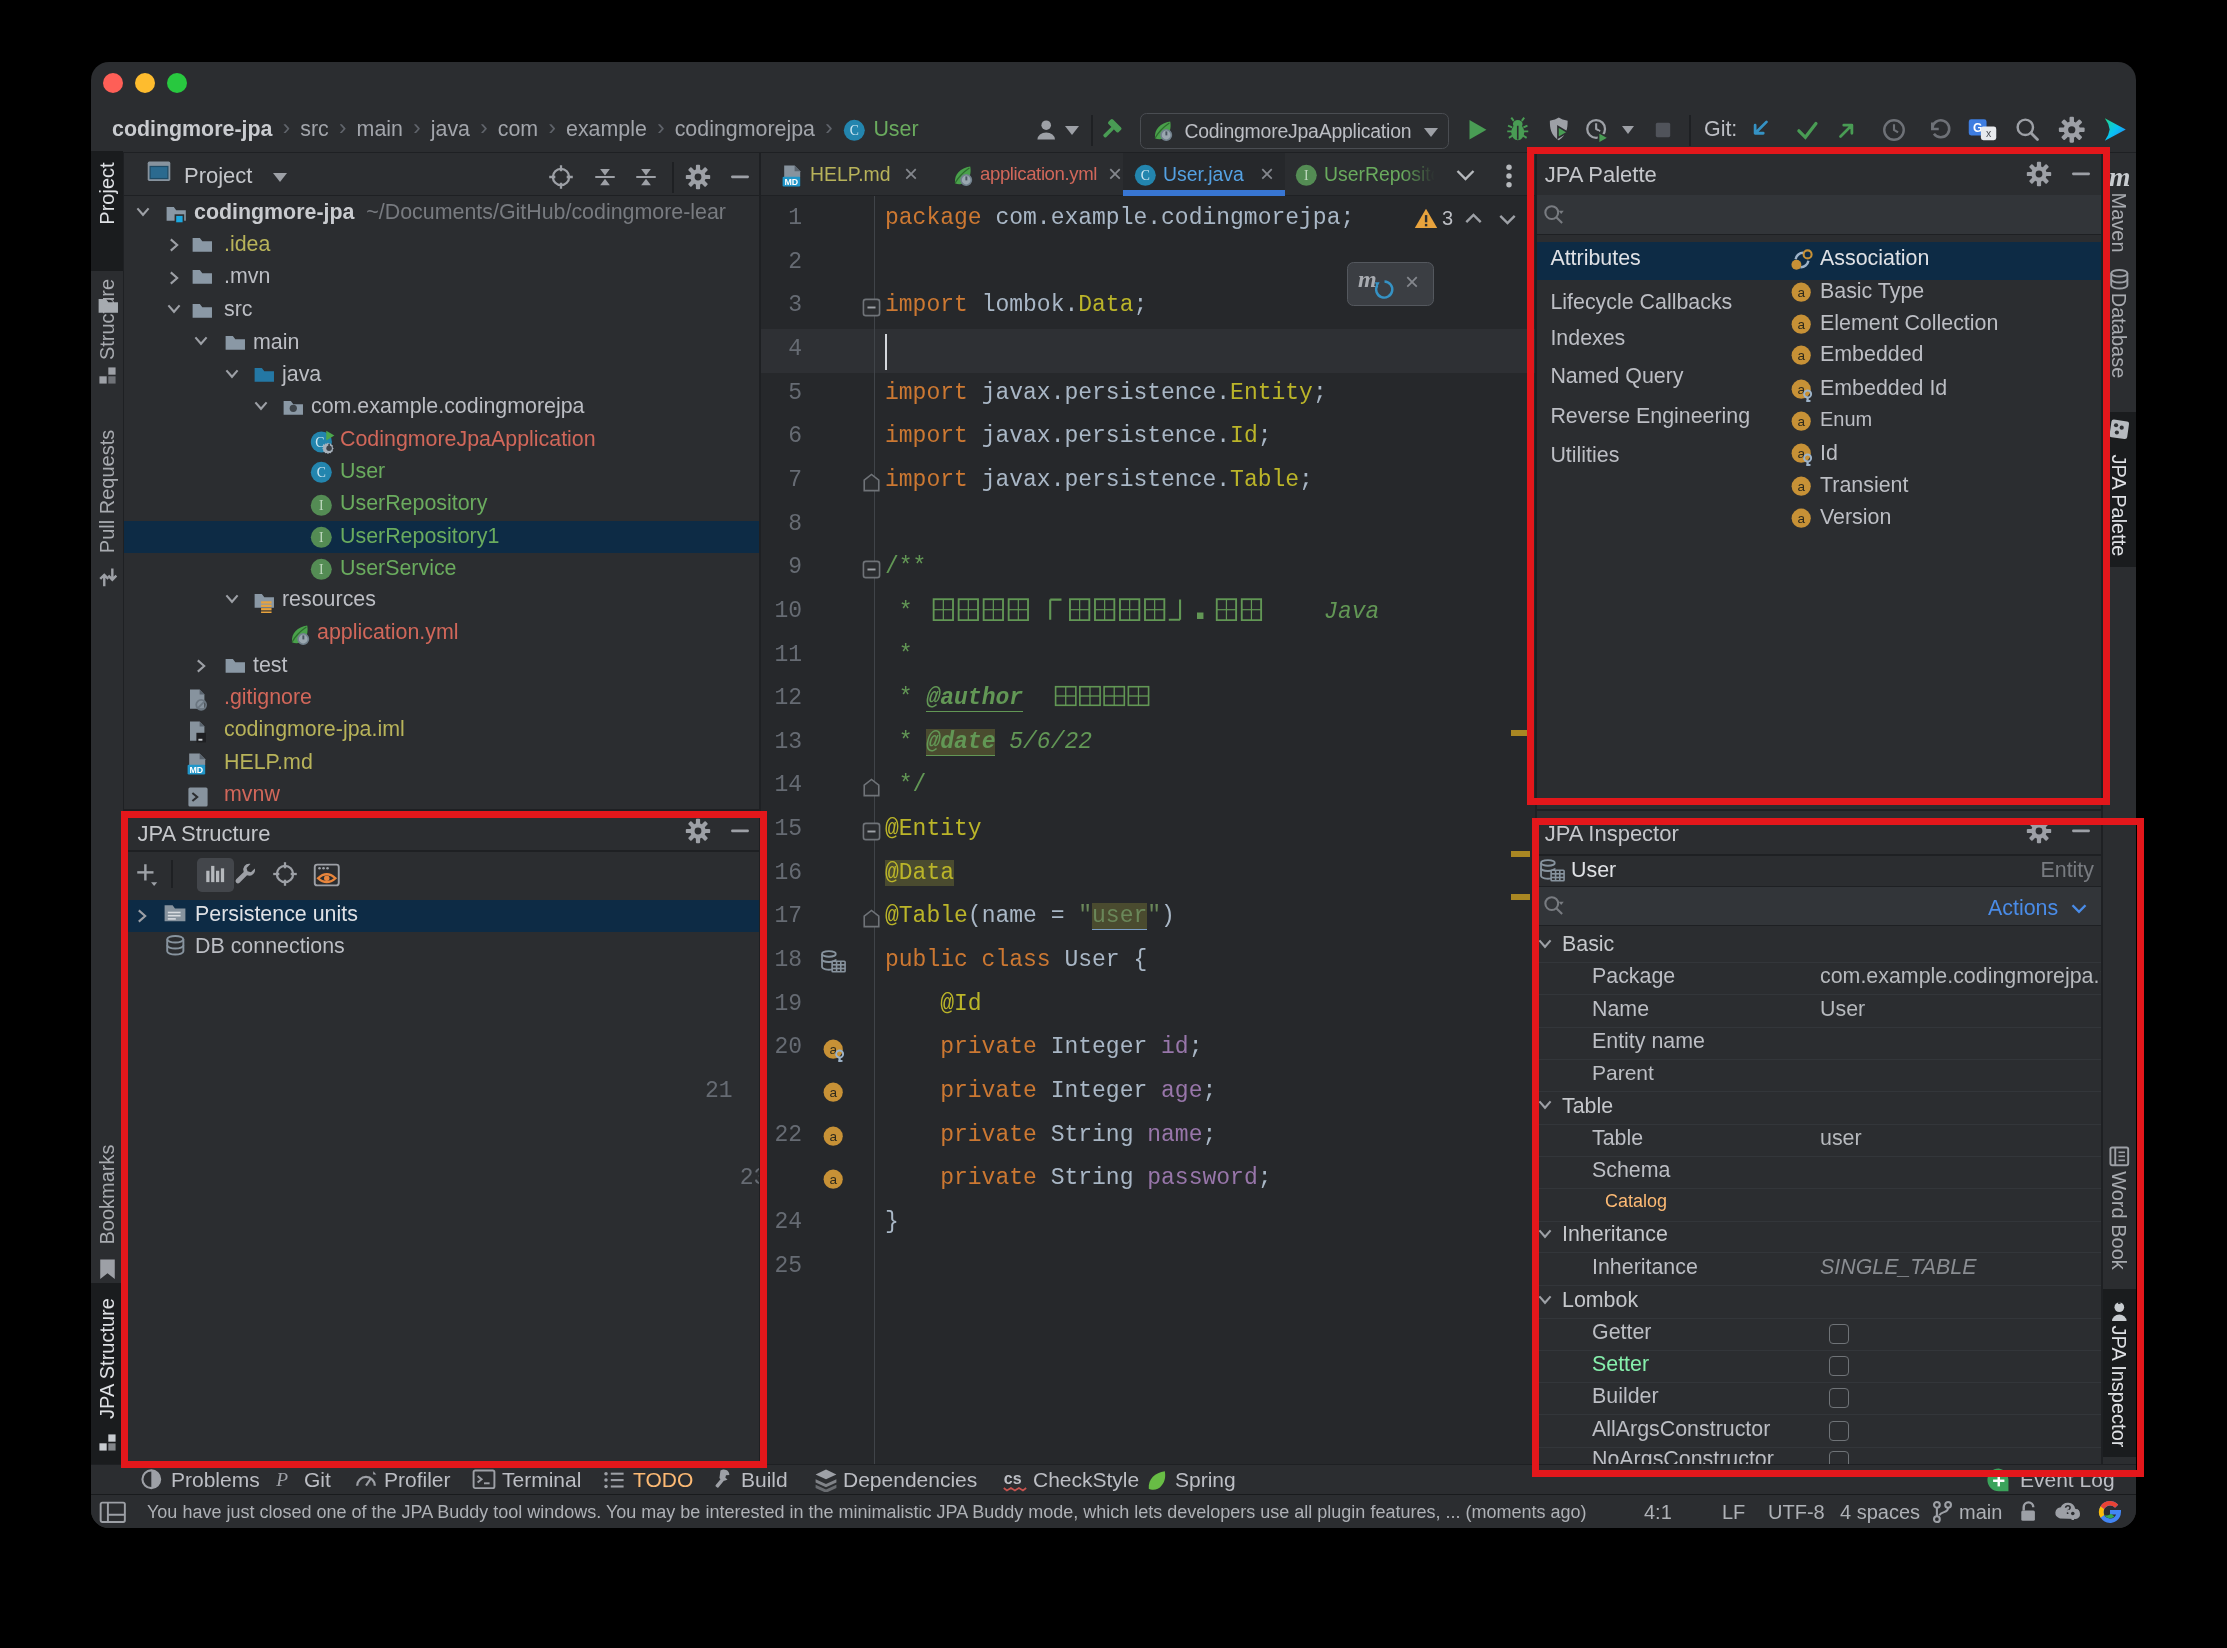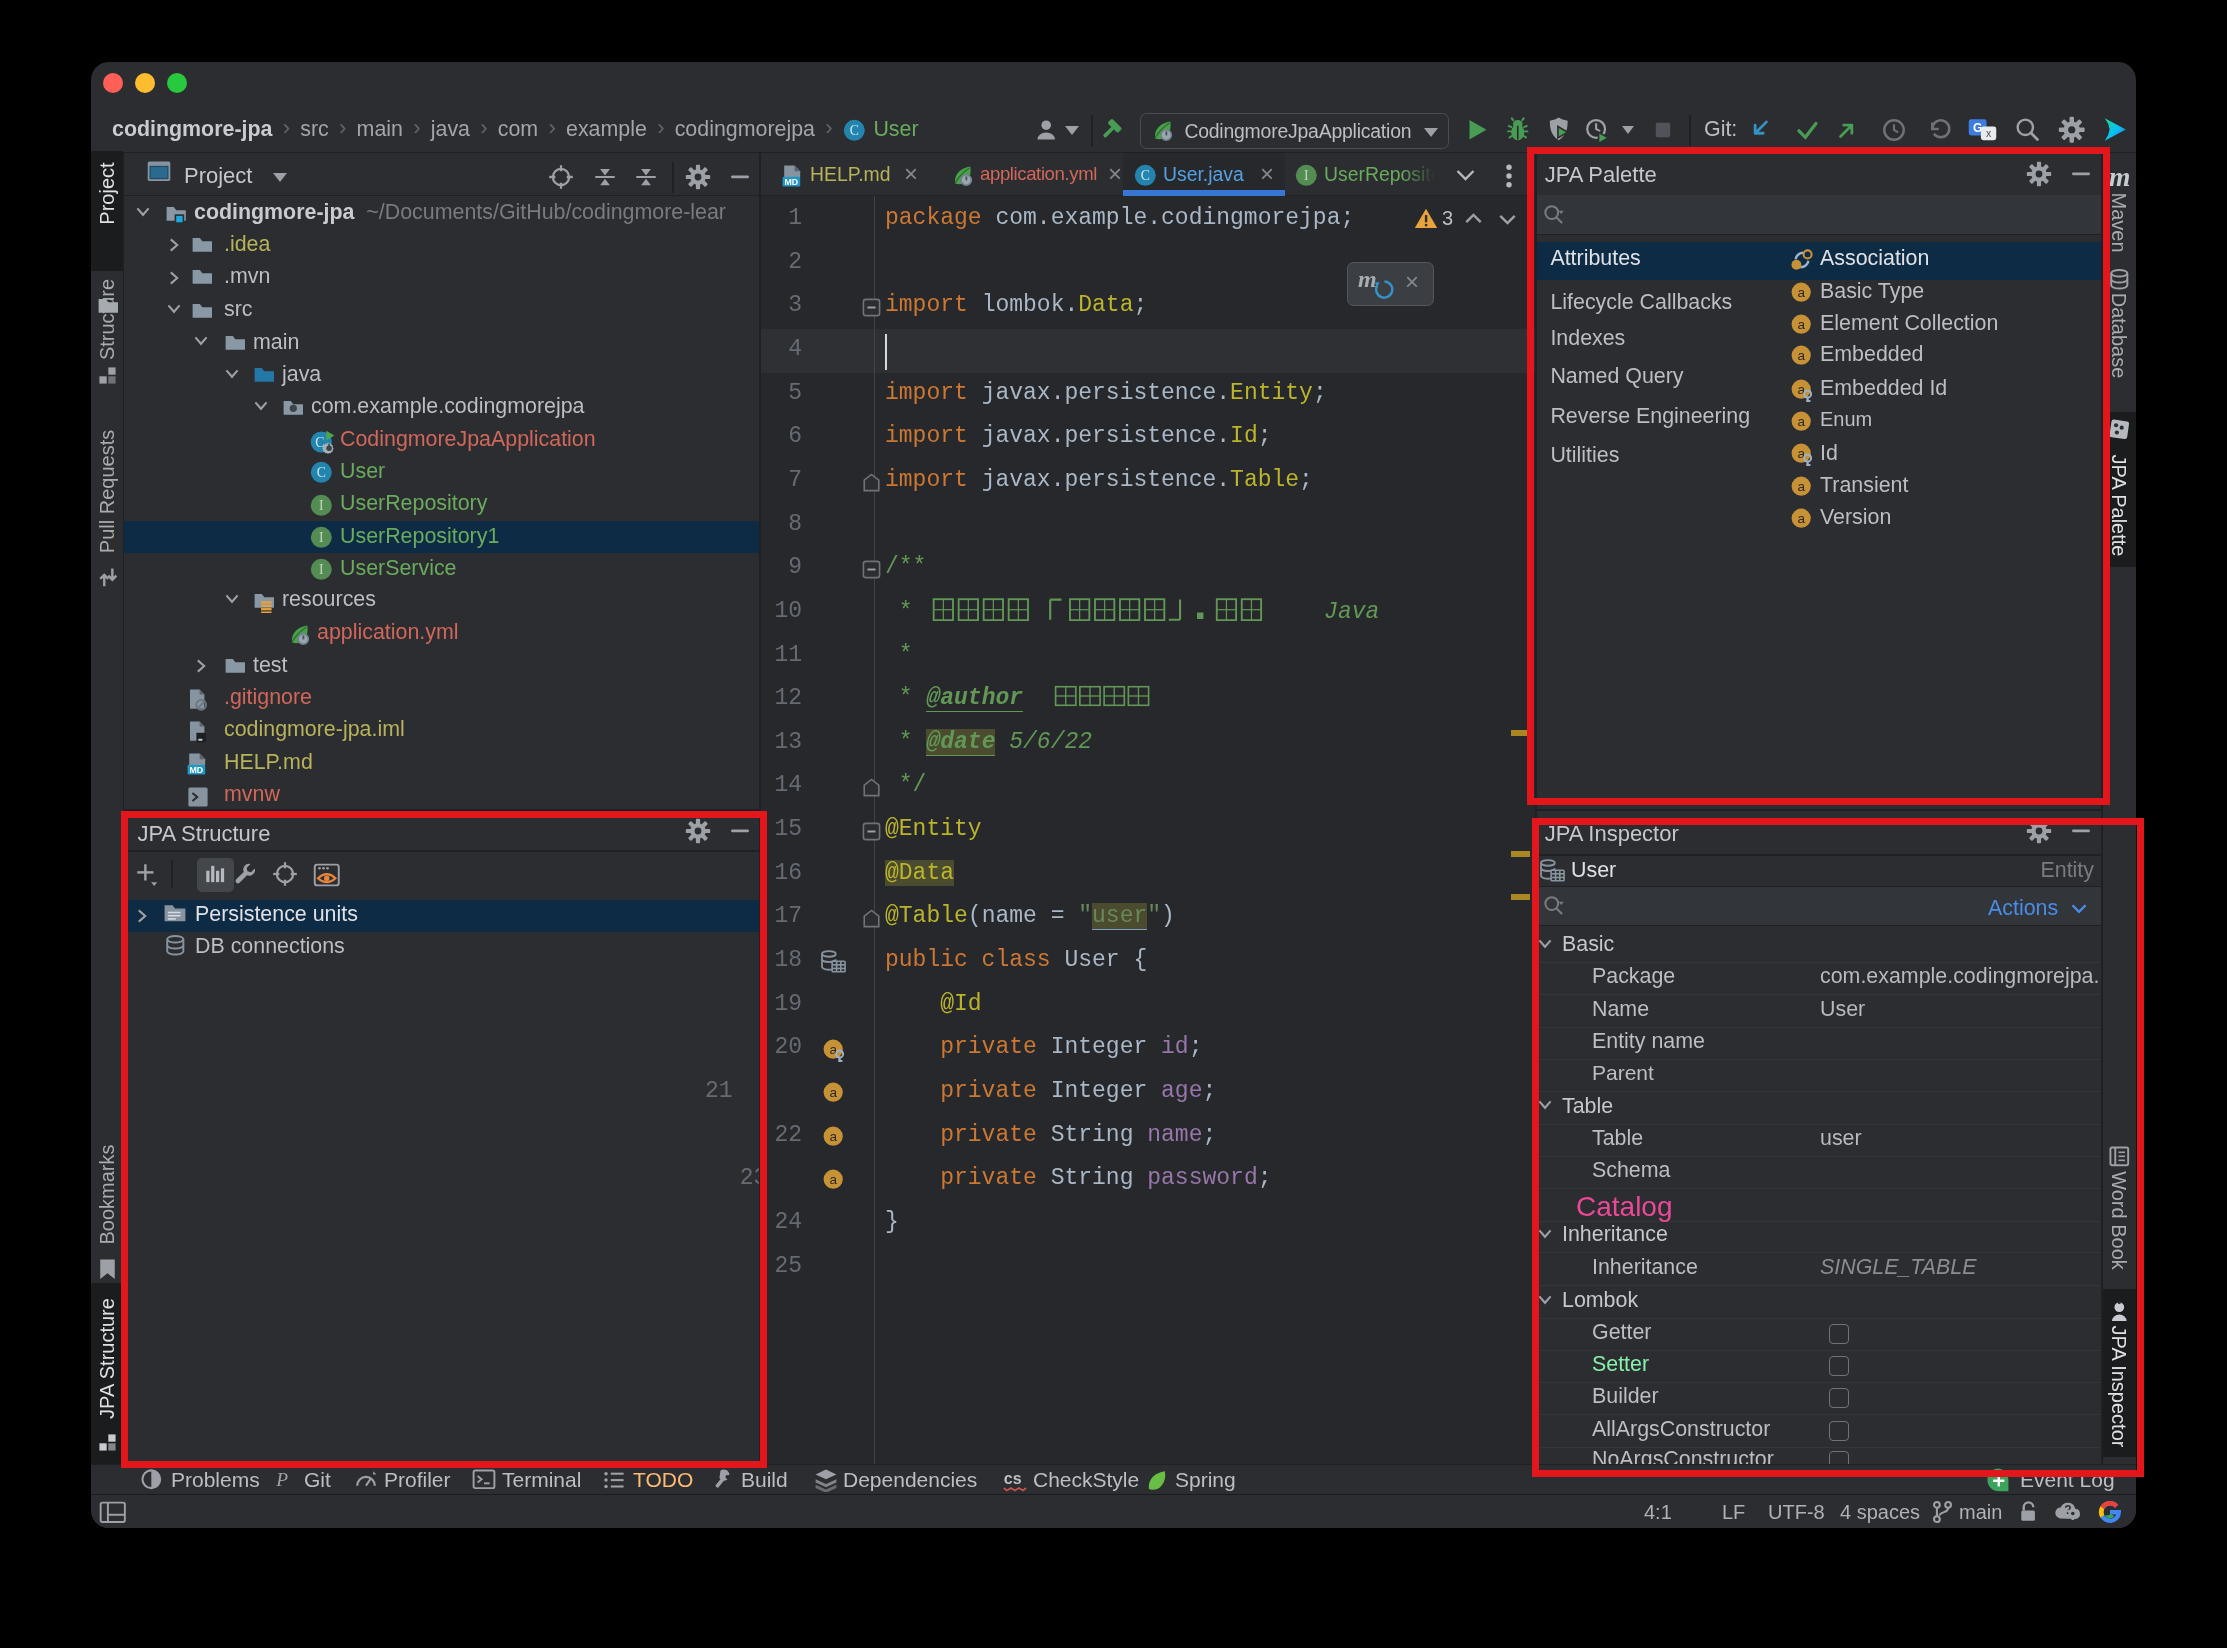--- a/index.html
+++ b/index.html
@@ -956,21 +956,21 @@
 <div class="a" style="left:2.4px;top:289px"><svg width="16" height="16" viewBox="0 0 20 20" style="">
           <polyline points="3,3 10,11 17,3" fill="none" stroke="#9DA0A6" stroke-width="2.6"></polyline>
         </svg></div>
 <div class="a" style="left:27px;top:284px;font-size:21.4px;color:#C5C7CB">Table</div>
 <div class="a" style="left:0;top:346px;width:567px;height:0.8px;background:#33363A"></div>
 <div class="a" style="left:57px;top:316px;font-size:21.4px;color:#BCBEC4">Table</div>
 <div class="a" style="left:285px;top:316px;font-size:21.4px;color:#B6B9BD;white-space:nowrap;">user</div>
 <div class="a" style="left:0;top:378px;width:567px;height:0.8px;background:#33363A"></div>
 <div class="a" style="left:57px;top:348px;font-size:21.4px;color:#BCBEC4">Schema</div>
 <div class="a" style="left:0;top:411px;width:567px;height:0.8px;background:#33363A"></div>
-<div class="a" style="left:41px;top:381px;font-size:28px;color:#ec4899">Catalog</div>
+<div class="a" style="left:70px;top:381px;font-size:18px;color:#fdba74">Catalog</div>
 <div class="a" style="left:0;top:442px;width:567px;height:0.8px;background:#33363A"></div>
 <div class="a" style="left:2.4px;top:418px"><svg width="16" height="16" viewBox="0 0 20 20" style="">
           <polyline points="3,3 10,11 17,3" fill="none" stroke="#9DA0A6" stroke-width="2.6"></polyline>
         </svg></div>
 <div class="a" style="left:27px;top:412px;font-size:21.4px;color:#C5C7CB">Inheritance</div>
 <div class="a" style="left:0;top:475px;width:567px;height:0.8px;background:#33363A"></div>
 <div class="a" style="left:57px;top:445px;font-size:21.4px;color:#BCBEC4">Inheritance</div>
 <div class="a" style="left:285px;top:445px;font-size:21.4px;color:#B6B9BD;white-space:nowrap;font-style:italic;color:#8A8D92">SINGLE_TABLE</div>
 <div class="a" style="left:0;top:508px;width:567px;height:0.8px;background:#33363A"></div>
 <div class="a" style="left:2.4px;top:484px"><svg width="16" height="16" viewBox="0 0 20 20" style="">
@@ -1064,20 +1064,21 @@
           </g>
         </svg></div>
 <div class="a" style="left:1929px;top:3.2px;font-size:21px;color:#BCBEC4">Event Log</div>
 </div>
 <div class="a" style="left:0;top:1432px;width:2045px;height:34px;background:#2B2D30;border-top:1.6px solid #191B1D">
 <div class="a" style="left:8px;top:5.7px"><svg width="27.5" height="22.6" viewBox="0 0 34 28" style="">
           <rect x="2" y="2" width="30" height="24" rx="2" fill="none" stroke="#9DA0A6" stroke-width="2.4"></rect>
           <line x1="11" y1="2" x2="11" y2="26" stroke="#9DA0A6" stroke-width="2.4"></line>
           <line x1="11" y1="17" x2="32" y2="17" stroke="#9DA0A6" stroke-width="2.4"></line>
         </svg></div>
+<div class="a" style="left:56px;top:7.3px;font-size:18px;color:#AEB1B6">You have just closed one of the JPA Buddy tool windows. You may be interested in the minimalistic JPA Buddy mode, which lets developers use all plugin features, ... (moments ago)</div>
 <div class="a" style="left:1553px;top:5.7px;font-size:20px;color:#AEB1B6">4:1</div>
 <div class="a" style="left:1631px;top:5.7px;font-size:20px;color:#AEB1B6">LF</div>
 <div class="a" style="left:1677px;top:5.7px;font-size:20px;color:#AEB1B6">UTF-8</div>
 <div class="a" style="left:1749px;top:5.7px;font-size:20px;color:#AEB1B6">4 spaces</div>
 <div class="a" style="left:1841px;top:4.8px"><svg width="21" height="24" viewBox="0 0 26 30" style="">
           <g fill="none" stroke="#9DA0A6" stroke-width="2.6">
             <circle cx="6" cy="6" r="3.6"></circle>
             <circle cx="20" cy="6" r="3.6"></circle>
             <circle cx="6" cy="24" r="3.6"></circle>
             <path d="M6 10 v10 M20 10 c0 6 -8 4 -11 9"></path>

